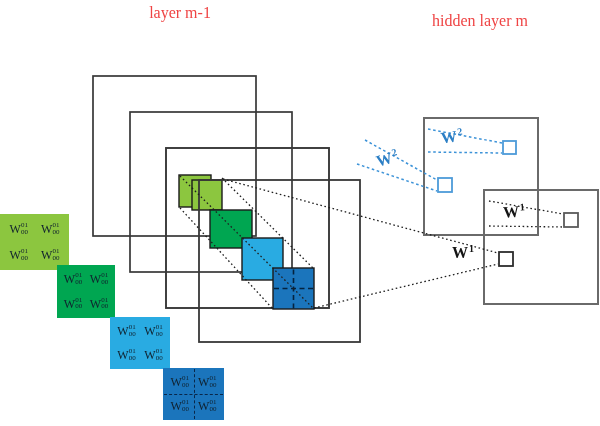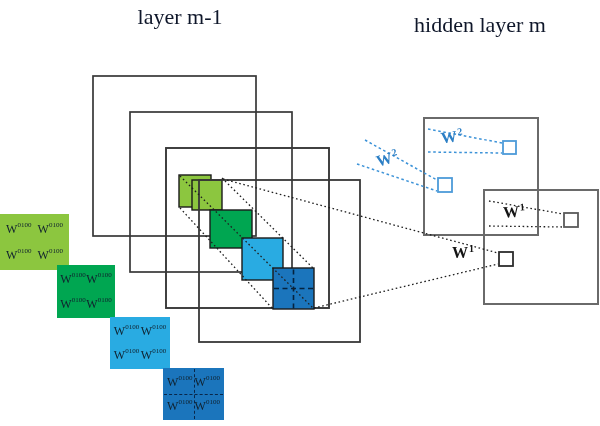--- a/index.html
+++ b/index.html
@@ -1,20 +1,20 @@
 <!DOCTYPE html>
 <html><head>
 <meta charset="utf-8">
 <style>
   html,body{margin:0;padding:0;background:#ffffff;}
   #canvas{position:relative;width:600px;height:426px;background:#ffffff;overflow:hidden;
           font-family:"Liberation Serif","DejaVu Serif",serif;}
   #diagram-svg{position:absolute;left:0;top:0;}
 
-  .title{position:absolute;font-size:22px;color:#0f172a;text-align:center;white-space:nowrap;}
+  .title{position:absolute;font-size:16px;color:#ef4444;text-align:center;white-space:nowrap;}
   #title-left{left:90px;top:4px;width:180px;}
   #title-right{left:385px;top:12px;width:190px;}
 
   .conn-label{position:absolute;font-weight:700;font-size:16px;white-space:nowrap;}
   .conn-label .sup{font-size:10px;vertical-align:6px;margin-left:1px;}
   .blue-label{color:#2c7fc5;}
   .black-label{color:#141414;}
   #w2-inner{left:441px;top:127px;transform:rotate(-8deg);}
   #w2-outer{left:376px;top:149px;transform:rotate(-16deg);}
   #w1-inner{left:503px;top:202px;transform:rotate(-4deg);}
@@ -22,21 +22,21 @@
 
   .wbox{position:absolute;display:grid;grid-template-columns:1fr 1fr;grid-template-rows:1fr 1fr;
         align-items:center;justify-items:center;padding:2px 3px;box-sizing:border-box;}
   #wbox-1{left:0px;top:214px;width:69px;height:56px;background:#8CC63F;}
   #wbox-2{left:57px;top:265px;width:58px;height:53px;background:#00A651;}
   #wbox-3{left:110px;top:317px;width:60px;height:52px;background:#29ABE2;}
   #wbox-4{left:163px;top:368px;width:61px;height:52px;background:#1B75BC;}
 
   .wcell{display:inline-flex;align-items:flex-start;color:#10212e;}
   .wbase{font-size:12px;line-height:12px;}
-  .wscripts{display:inline-flex;flex-direction:row;font-size:7px;line-height:6.5px;margin-left:0;margin-top:-1px;}
+  .wscripts{display:inline-flex;flex-direction:column;font-size:7px;line-height:6.5px;margin-left:0;margin-top:-1px;}
 
   .dash-v{position:absolute;left:50%;top:1px;bottom:1px;width:0;border-left:1px dashed rgba(5,20,45,.8);}
   .dash-h{position:absolute;top:50%;left:1px;right:1px;height:0;border-top:1px dashed rgba(5,20,45,.8);}
 </style>
 </head>
 <body>
 
 <div id="canvas">
 
   <svg id="diagram-svg" width="600" height="426" viewBox="0 0 600 426">

